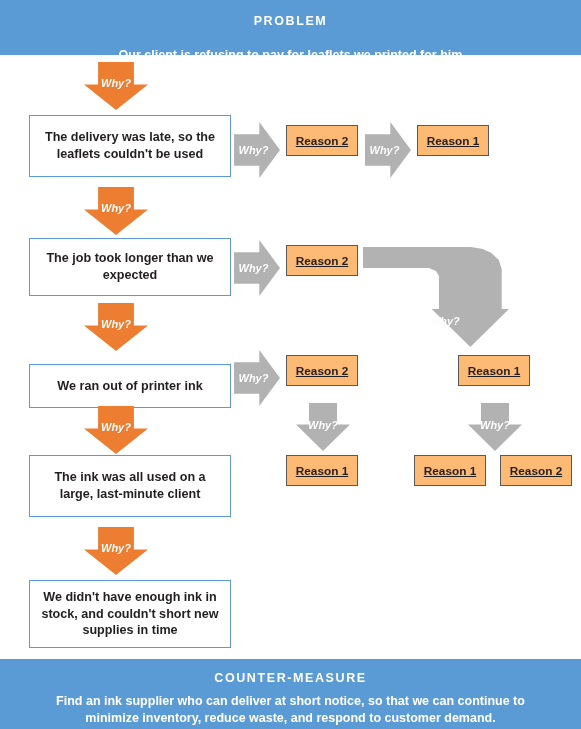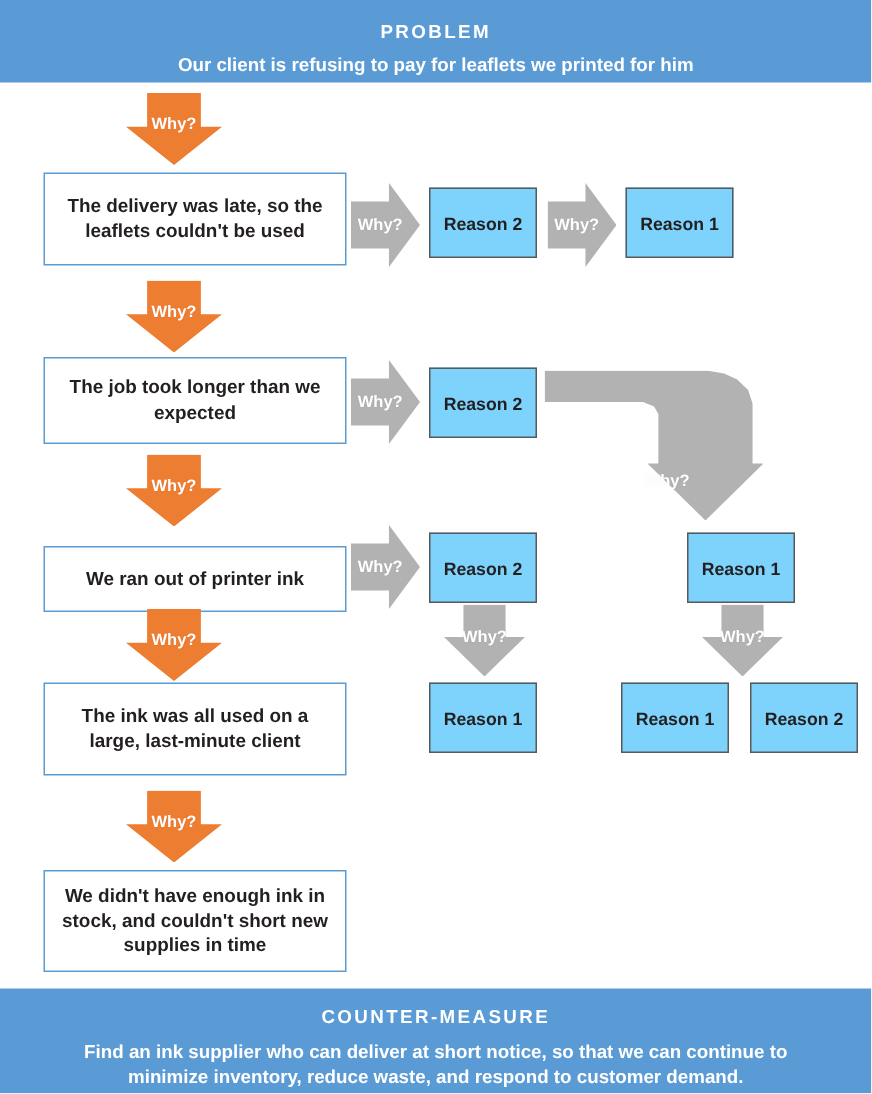--- a/index.html
+++ b/index.html
@@ -30,21 +30,21 @@
     font-weight:bold;
     letter-spacing:1.6px;
     line-height:1;
   }
   .banner-sub{
     font-size:12.5px;
     font-weight:bold;
     line-height:1.38;
   }
   #header-banner{ top:0; height:55px; padding-top:15px; }
-  #header-banner .banner-sub{ margin-top:7px; }
+  #header-banner .banner-sub{ margin-top:19px; }
   #footer-banner{ top:659px; height:70px; padding-top:13px; }
   #footer-banner .banner-sub{ margin-top:8px; }
 
   
   .cause-box{
     position:absolute;
     left:8px;
     width:202px;
     box-sizing:border-box;
     border:1.6px solid #5b9bd5;
@@ -59,47 +59,49 @@
     justify-content:center;
     padding:4px 10px;
     margin-left:21px;
   }
 
   
   .reason-box{
     position:absolute;
     box-sizing:border-box;
     border:1.4px solid #58595b;
-    background:#7dd3fc;
+    background:#fdba74;
     color:#231f20;
     font-size:11.8px;
     font-weight:bold;
     text-align:center;
     display:flex;
     align-items:center;
     justify-content:center;
     width:72px;
-    height:47px;
+    height:31px;
+    text-decoration:underline;
   }
 
   
   .arrow{
     position:absolute;
     display:flex;
     align-items:center;
     justify-content:center;
   }
   .arrow-label{
     position:relative;
     z-index:2;
     color:#ffffff;
     font-size:11px;
     font-weight:bold;
     pointer-events:none;
     text-shadow:0 0 1px rgba(0,0,0,.08);
+    font-style:italic;
   }
   .arrow-shape{
     position:absolute;
     inset:0;
     z-index:1;
   }
   .arrow-down-orange .arrow-shape{
     background:#ed7d31;
     clip-path:polygon(22% 0%, 78% 0%, 78% 47%, 100% 47%, 50% 100%, 0% 47%, 22% 47%);
   }

